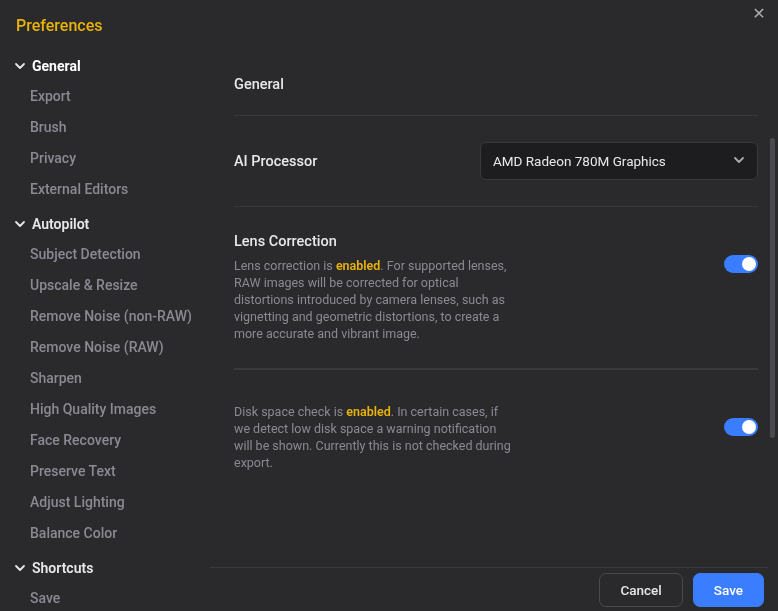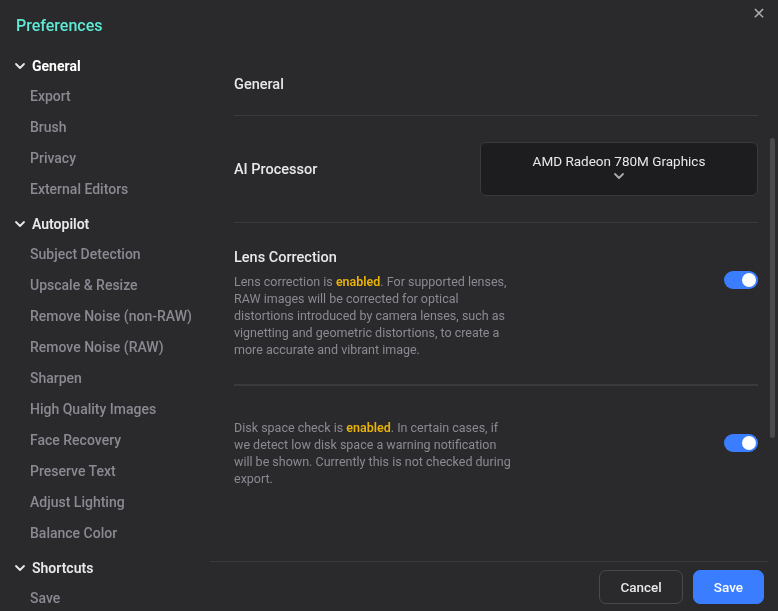--- a/index.html
+++ b/index.html
@@ -18,21 +18,21 @@
     color: #aaa;
     font-size: 16px;
     line-height: 16px;
     text-align: center;
   }
   .title {
     position: absolute;
     top: 16px; left: 16px;
     font-size: 16px;
     font-weight: 500;
-    color: #5eead4;
+    color: #eab308;
   }
   .sidebar {
     position: absolute;
     top: 54px; left: 0;
     width: 210px;
     bottom: 0;
     overflow-y: auto;
     padding-left: 14px;
     font-size: 14px;
   }
@@ -113,21 +113,20 @@
     border: 1px solid #3a3a3e;
     border-radius: 6px;
     padding: 10px 12px;
     width: 278px;
     display: flex;
     align-items: center;
     justify-content: space-between;
     font-size: 13.5px;
     color: #e8e8ea;
     cursor: pointer;
-    flex-direction: column;
   }
   .select .caret { color: #aaa; }
   .toggle-row {
     display: flex;
     align-items: flex-start;
     padding: 26px 4px 26px 24px;
     gap: 16px;
   }
   .toggle-left { flex: 1; }
   .toggle-right { flex: 0 0 40px; display:flex; justify-content:flex-end; align-items:center; padding-top: 22px;}
@@ -141,21 +140,21 @@
   .toggle .knob {
     position: absolute;
     top: 2px; right: 2px;
     width: 14px; height: 14px;
     background: #fff;
     border-radius: 50%;
   }
   .footer {
     position: absolute;
     left: 210px; right: 10px; bottom: 0;
-    height: 50px;
+    height: 44px;
     display: flex;
     justify-content: flex-end;
     align-items: center;
     gap: 10px;
     padding-right: 4px;
     border-top: 1px solid #3a3a3e;
     background: #2a2a2d;
   }
   .btn {
     border-radius: 7px;

